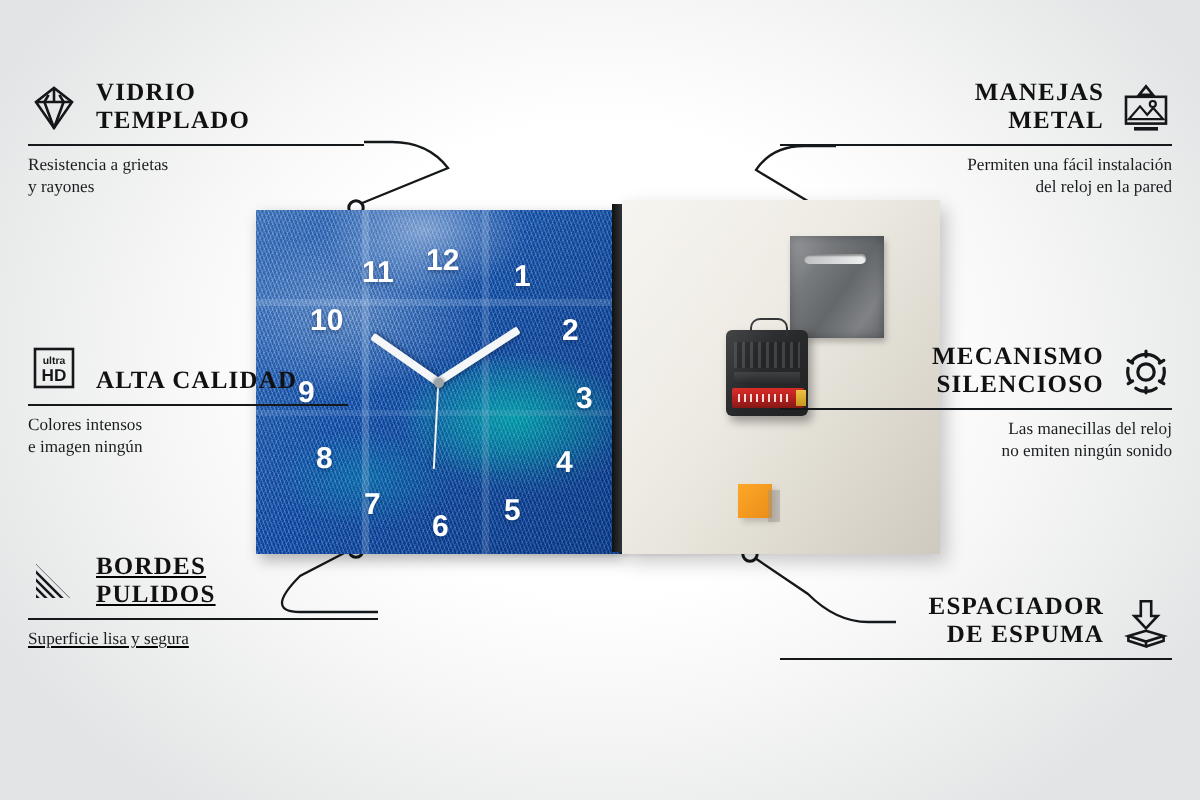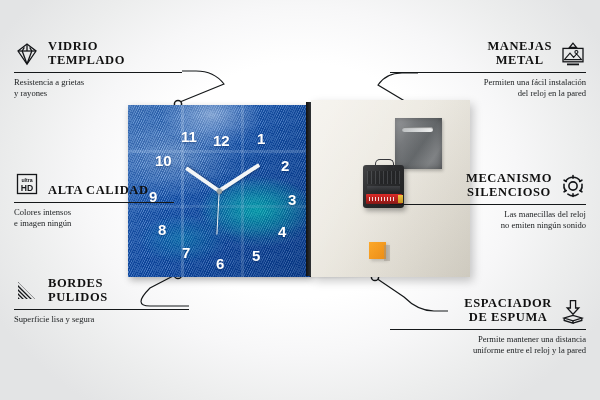--- a/index.html
+++ b/index.html
@@ -12,34 +12,34 @@
   }
   
   .feat{position:absolute;}
   .feat .head{display:flex;align-items:center;gap:8px;}
   .feat.left .head{justify-content:flex-start;}
   .feat.right .head{justify-content:flex-end;}
   .feat .ttl{font-family:"Liberation Serif",serif;font-weight:bold;
       font-size:12.5px;line-height:13.5px;letter-spacing:.6px;color:#111;
       text-transform:uppercase;}
   .feat.left .ttl{text-align:left;}
-  .feat.right .ttl{text-align:center;}
+  .feat.right .ttl{text-align:right;}
   .feat .rule{height:1px;background:#15181a;margin-top:5px;}
   .feat .sub{font-family:"Liberation Serif",serif;font-size:8.6px;
       line-height:10.6px;color:#1a1d1f;margin-top:4px;}
   .feat.right .sub{text-align:right;}
   .ico{width:26px;height:26px;flex:0 0 26px;position:relative;}
   .ico svg{display:block;width:26px;height:26px;}
 
   
   #f-vidrio{left:14px;top:40px;width:190px;}
   #f-vidrio .rule{width:168px;}
   #f-impresion{left:14px;top:170px;width:196px;}
   #f-impresion .rule{width:160px;}
-  #f-bordes{left:14px;top:277px;width:196px;}
+  #f-bordes{left:14px;top:277px;width:196px;text-decoration:underline;}
   #f-bordes .rule{width:175px;}
 
   #f-manejas{right:14px;top:40px;width:196px;}
   #f-manejas .rule{width:196px;margin-left:auto;}
   #f-mecanismo{right:14px;top:172px;width:196px;}
   #f-mecanismo .rule{width:196px;margin-left:auto;}
   #f-espaciador{right:14px;top:297px;width:196px;}
   #f-espaciador .rule{width:196px;margin-left:auto;}
 
   
@@ -164,21 +164,21 @@
 
   <div id="clock">
     <div id="clockface">
       <div class="moire"></div>
       <div class="moire2"></div>
       <div class="band"></div>
       <div class="grid"></div>
       <div class="glow"></div>
       <div class="shade"></div>
 
-      <span class="num" style="left:85px;top:28px">12</span>
+      <span class="num" style="left:85px;top:18px">12</span>
       <span class="num" style="left:129px;top:26px">1</span>
       <span class="num" style="left:153px;top:53px">2</span>
       <span class="num" style="left:160px;top:87px">3</span>
       <span class="num" style="left:150px;top:119px">4</span>
       <span class="num" style="left:124px;top:143px">5</span>
       <span class="num" style="left:88px;top:151px">6</span>
       <span class="num" style="left:54px;top:140px">7</span>
       <span class="num" style="left:30px;top:117px">8</span>
       <span class="num" style="left:21px;top:84px">9</span>
       <span class="num" style="left:27px;top:48px">10</span>
@@ -355,19 +355,15 @@
             <g fill="none" stroke="#141619" stroke-width="1.3">
           <path d="M10.4 2.6 h5.2 v7.4 h3.2 L13 16.2 L7.2 10 h3.2 Z"></path>
           <path d="M13 17.4 L4.2 20 L13 22.8 L21.8 20 Z"></path>
           <path d="M4.2 20 v2.4 L13 25.2 v-2.4"></path>
           <path d="M21.8 20 v2.4 L13 25.2"></path>
         </g>
           </svg>
       </span>
     </div>
     <div class="rule"></div>
-    <div class="sub">
-      <span>Permite mantener una distancia</span><br>
-      <span>uniforme entre el reloj y la pared</span>
-    </div>
   </div>
 
 </div>
 
 </body></html>

